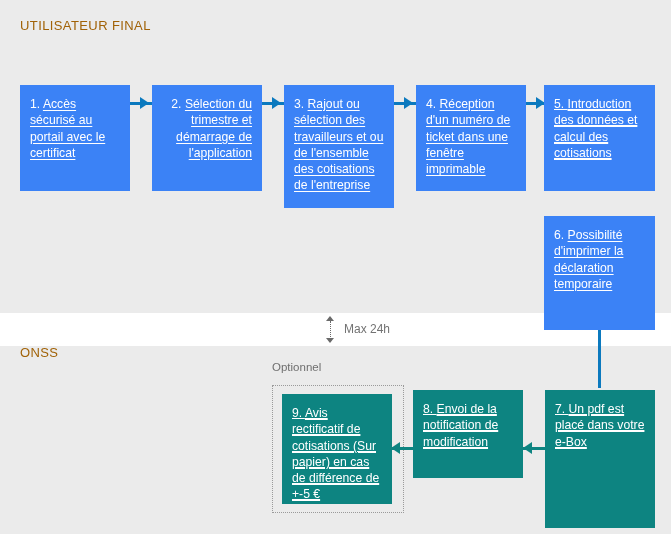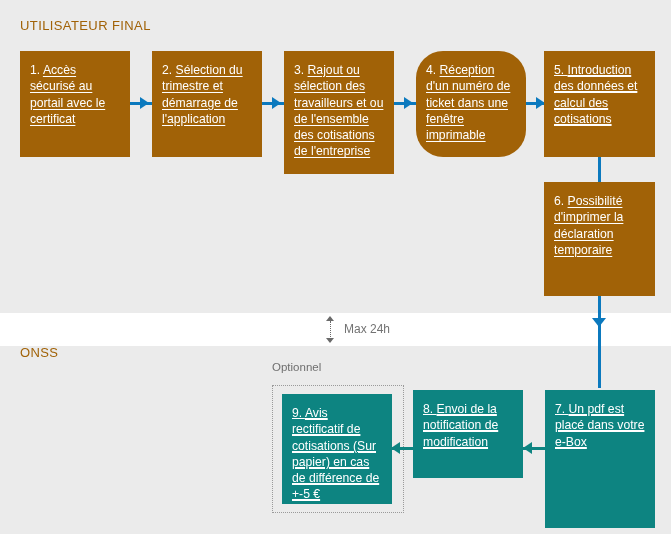--- a/index.html
+++ b/index.html
@@ -38,21 +38,21 @@
 
   
   .node {
     position: absolute;
     box-sizing: border-box;
     padding: 11px 10px 8px 10px;
     color: #ffffff;
     font-size: 12.2px;
     line-height: 16.3px;
   }
-  .node.blue { background: #a16207; }
+  .node.blue { background: #3b82f6; margin-top: 34px; }
   .node.teal { background: #0d8481; text-decoration: underline; }
   .node .label {
     display: block;
   }
   .node .label .u {
     text-decoration: underline;
     text-underline-offset: 2px;
   }
 
   
@@ -174,29 +174,29 @@
 
   <div class="measure-cap" id="max24h-cap-top"></div>
   <div id="max24h-line"></div>
   <div class="measure-cap" id="max24h-cap-bottom"></div>
   <div id="max24h-label">Max 24h</div>
 
   <div class="node blue" style="left:20px;  top:51px;  width:110px; height:106px;">
     <span class="label">1. <span class="u">Accès sécurisé au portail avec le certificat</span></span>
   </div>
 
-  <div class="node blue" style="left:152px; top:51px;  width:110px; height:106px;">
+  <div class="node blue" style="left:152px; top:51px;  width:110px; height:106px;text-align:right;">
     <span class="label">2. <span class="u">Sélection du trimestre et démarrage de l'application</span></span>
   </div>
 
   <div class="node blue" style="left:284px; top:51px;  width:110px; height:123px;">
     <span class="label">3. <span class="u">Rajout ou sélection des travailleurs et ou de l'ensemble des cotisations de l'entreprise</span></span>
   </div>
 
-  <div class="node blue" style="left:416px; top:51px;  width:110px; height:106px;border-radius:27px;">
+  <div class="node blue" style="left:416px; top:51px;  width:110px; height:106px;">
     <span class="label">4. <span class="u">Réception d'un numéro de ticket dans une fenêtre imprimable</span></span>
   </div>
 
   <div class="node blue" style="left:544px; top:51px;  width:111px; height:106px;text-decoration:underline;">
     <span class="label">5. <span class="u">Introduction des données et calcul des cotisations</span></span>
   </div>
 
   <div class="node blue" style="left:544px; top:182px; width:111px; height:114px;">
     <span class="label">6. <span class="u">Possibilité d'imprimer la déclaration temporaire</span></span>
   </div>

